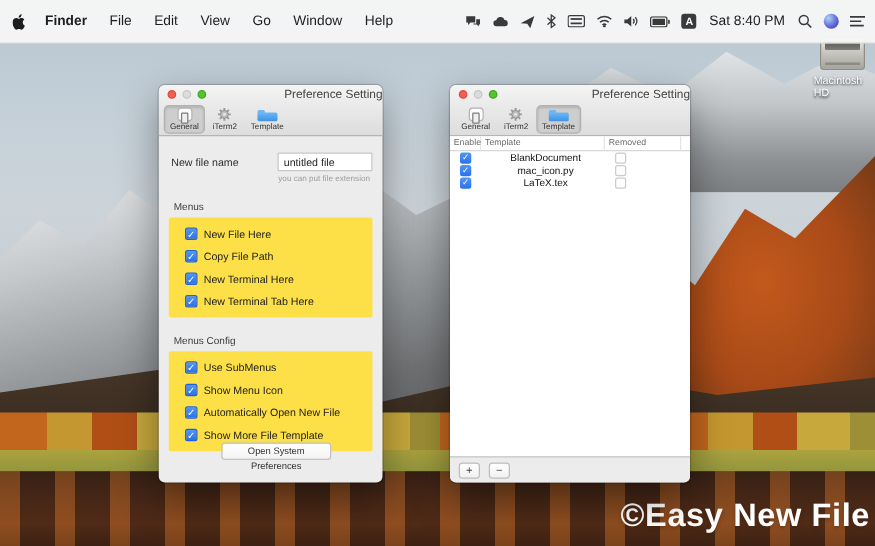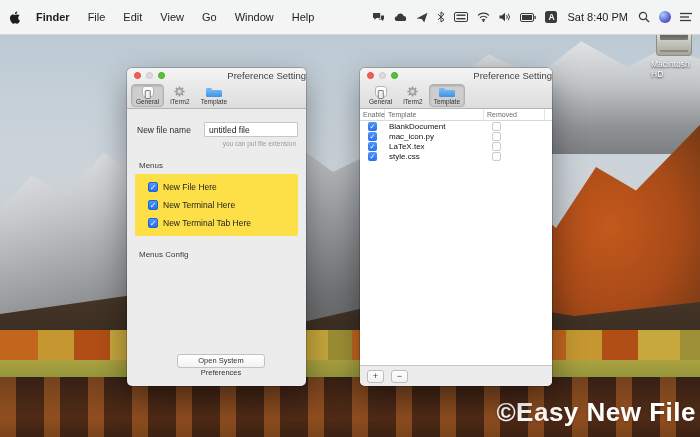--- a/index.html
+++ b/index.html
@@ -67,21 +67,21 @@
   .gicon { width:12px; height:14px; background:#fdfdfd; border:1px solid #b4b4b4; border-radius:3px; position:relative; }
   .gicon::after { content:""; position:absolute; left:50%; top:2.5px; transform:translateX(-50%);
     width:4.5px; height:7.5px; border:1px solid #7d7d7d; border-radius:1px; background:#efefef; }
   .ficon { width:16px; height:10.5px; background:linear-gradient(#6db7f6,#4192e4); border-radius:1.5px;
     position:relative; margin-top:4px; }
   .ficon::before { content:""; position:absolute; top:-2.5px; left:0; width:6px; height:3px;
     background:#6db7f6; border-radius:1.5px 1.5px 0 0; }
 
   
   .nf-row { display:flex; align-items:center; padding:13px 8px 0 10px; font-size:8.5px; color:#2e2e2e; }
-  .nf-input { margin-left:auto; width:94px; height:15px; border:1px solid #c7c7c7; background:#fff;
+  .nf-input { margin-left:auto; width:76px; height:15px; border:1px solid #c7c7c7; background:#fff;
     font-size:8.5px; font-family:"Liberation Sans",sans-serif; padding:0 4px; color:#222; border-radius:1px; }
   .hint { text-align:right; padding:3px 10px 0; font-size:6.5px; color:#9b9b9b; }
   .section-title { margin:14px 12px 4px; font-size:8px; color:#3a3a3a; }
   .group { margin:0 8px; background:#fde047; border-radius:2px; padding:8px 0 8px 13px;
     display:flex; flex-direction:column; gap:8px; }
   .chk-row { display:flex; align-items:center; gap:5px; font-size:8.5px; color:#222; height:10px; }
   .chk { width:10px; height:10px; border-radius:2px; flex:none; }
   .chk.on { background:linear-gradient(#4f97f8,#2a70ee); border:0.5px solid #2161d6; position:relative; }
   .chk.on::after { content:"✓"; position:absolute; left:0; top:0; width:100%; height:100%;
     color:#fff; font-size:8px; line-height:10px; text-align:center; }
@@ -92,21 +92,21 @@
   
   .tableview { position:absolute; left:0; right:0; top:41px; bottom:21px; background:#fff;
     display:flex; flex-direction:column; overflow:hidden; }
   .thead { display:grid; grid-template-columns:25px 99px 61px 1fr; height:12px;
     font-size:7px; color:#6b6b6b; border-bottom:1px solid #d8d8d8; align-items:center; flex:none; }
   .th { padding-left:3px; border-right:1px solid #e4e4e4; height:100%; line-height:12px; }
   .th:last-child { border-right:none; }
   .tr { display:grid; grid-template-columns:25px 99px 61px 1fr; height:10px; align-items:center;
     font-size:8px; color:#111; }
   .td-enable { display:flex; justify-content:flex-start; padding-left:8px; }
-  .td-name { padding-left:4px; }
+  .td-name { padding-left:4px;text-align:center; }
   .td-removed { display:flex; padding-left:8px; }
   .tbl-chk { width:9px; height:9px; border-radius:2px; }
   .tbl-chk.on { background:linear-gradient(#4f97f8,#2a70ee); position:relative; }
   .tbl-chk.on::after { content:"✓"; position:absolute; inset:0; color:#fff; font-size:7px; line-height:9px; text-align:center; }
   .tbl-chk.off { background:#fdfdfd; border:1px solid #ccc; }
   .bottombar { position:absolute; left:0; right:0; bottom:0; height:21px; background:#ececec;
     border-top:1px solid #c6c6c6; display:flex; align-items:center; gap:7px; padding-left:7px; }
   .small-btn { width:17px; height:13px; background:linear-gradient(#fff,#f1f1f1); border:1px solid #bdbdbd;
     border-radius:3px; font-size:9px; line-height:11px; text-align:center; color:#444; }
 
@@ -280,29 +280,51 @@
     <div class="hint">you can put file extension</div>
 
     <div class="section-title">Menus</div>
     <div class="group">
       <div class="chk-row">
         <span class="chk on"></span>
         <span>New File Here</span>
       </div>
       <div class="chk-row">
         <span class="chk on"></span>
+        <span>Copy File Path</span>
+      </div>
+      <div class="chk-row">
+        <span class="chk on"></span>
         <span>New Terminal Here</span>
       </div>
       <div class="chk-row">
         <span class="chk on"></span>
         <span>New Terminal Tab Here</span>
       </div>
     </div>
 
     <div class="section-title">Menus Config</div>
+    <div class="group">
+      <div class="chk-row">
+        <span class="chk on"></span>
+        <span>Use SubMenus</span>
+      </div>
+      <div class="chk-row">
+        <span class="chk on"></span>
+        <span>Show Menu Icon</span>
+      </div>
+      <div class="chk-row">
+        <span class="chk on"></span>
+        <span>Automatically Open New File</span>
+      </div>
+      <div class="chk-row">
+        <span class="chk on"></span>
+        <span>Show More File Template</span>
+      </div>
+    </div>
 
     <button class="open-prefs">Open System Preferences</button>
   </div>
 
   <div class="window" id="win-template">
     <div class="titlebar">
       <div class="lights">
         <span class="light close"></span>
         <span class="light min"></span>
         <span class="light zoom"></span>
@@ -363,30 +385,20 @@
       <div class="tr">
         <span class="td-enable">
             <span class="tbl-chk on"></span>
           </span>
         <span class="td-name">LaTeX.tex</span>
         <span class="td-removed">
             <span class="tbl-chk off"></span>
           </span>
         <span></span>
       </div>
-      <div class="tr">
-        <span class="td-enable">
-            <span class="tbl-chk on"></span>
-          </span>
-        <span class="td-name">style.css</span>
-        <span class="td-removed">
-            <span class="tbl-chk off"></span>
-          </span>
-        <span></span>
-      </div>
     </div>
 
     <div class="bottombar">
       <button class="small-btn">+</button>
       <button class="small-btn">−</button>
     </div>
   </div>
 
   <div class="watermark">©Easy New File</div>
 </div>

